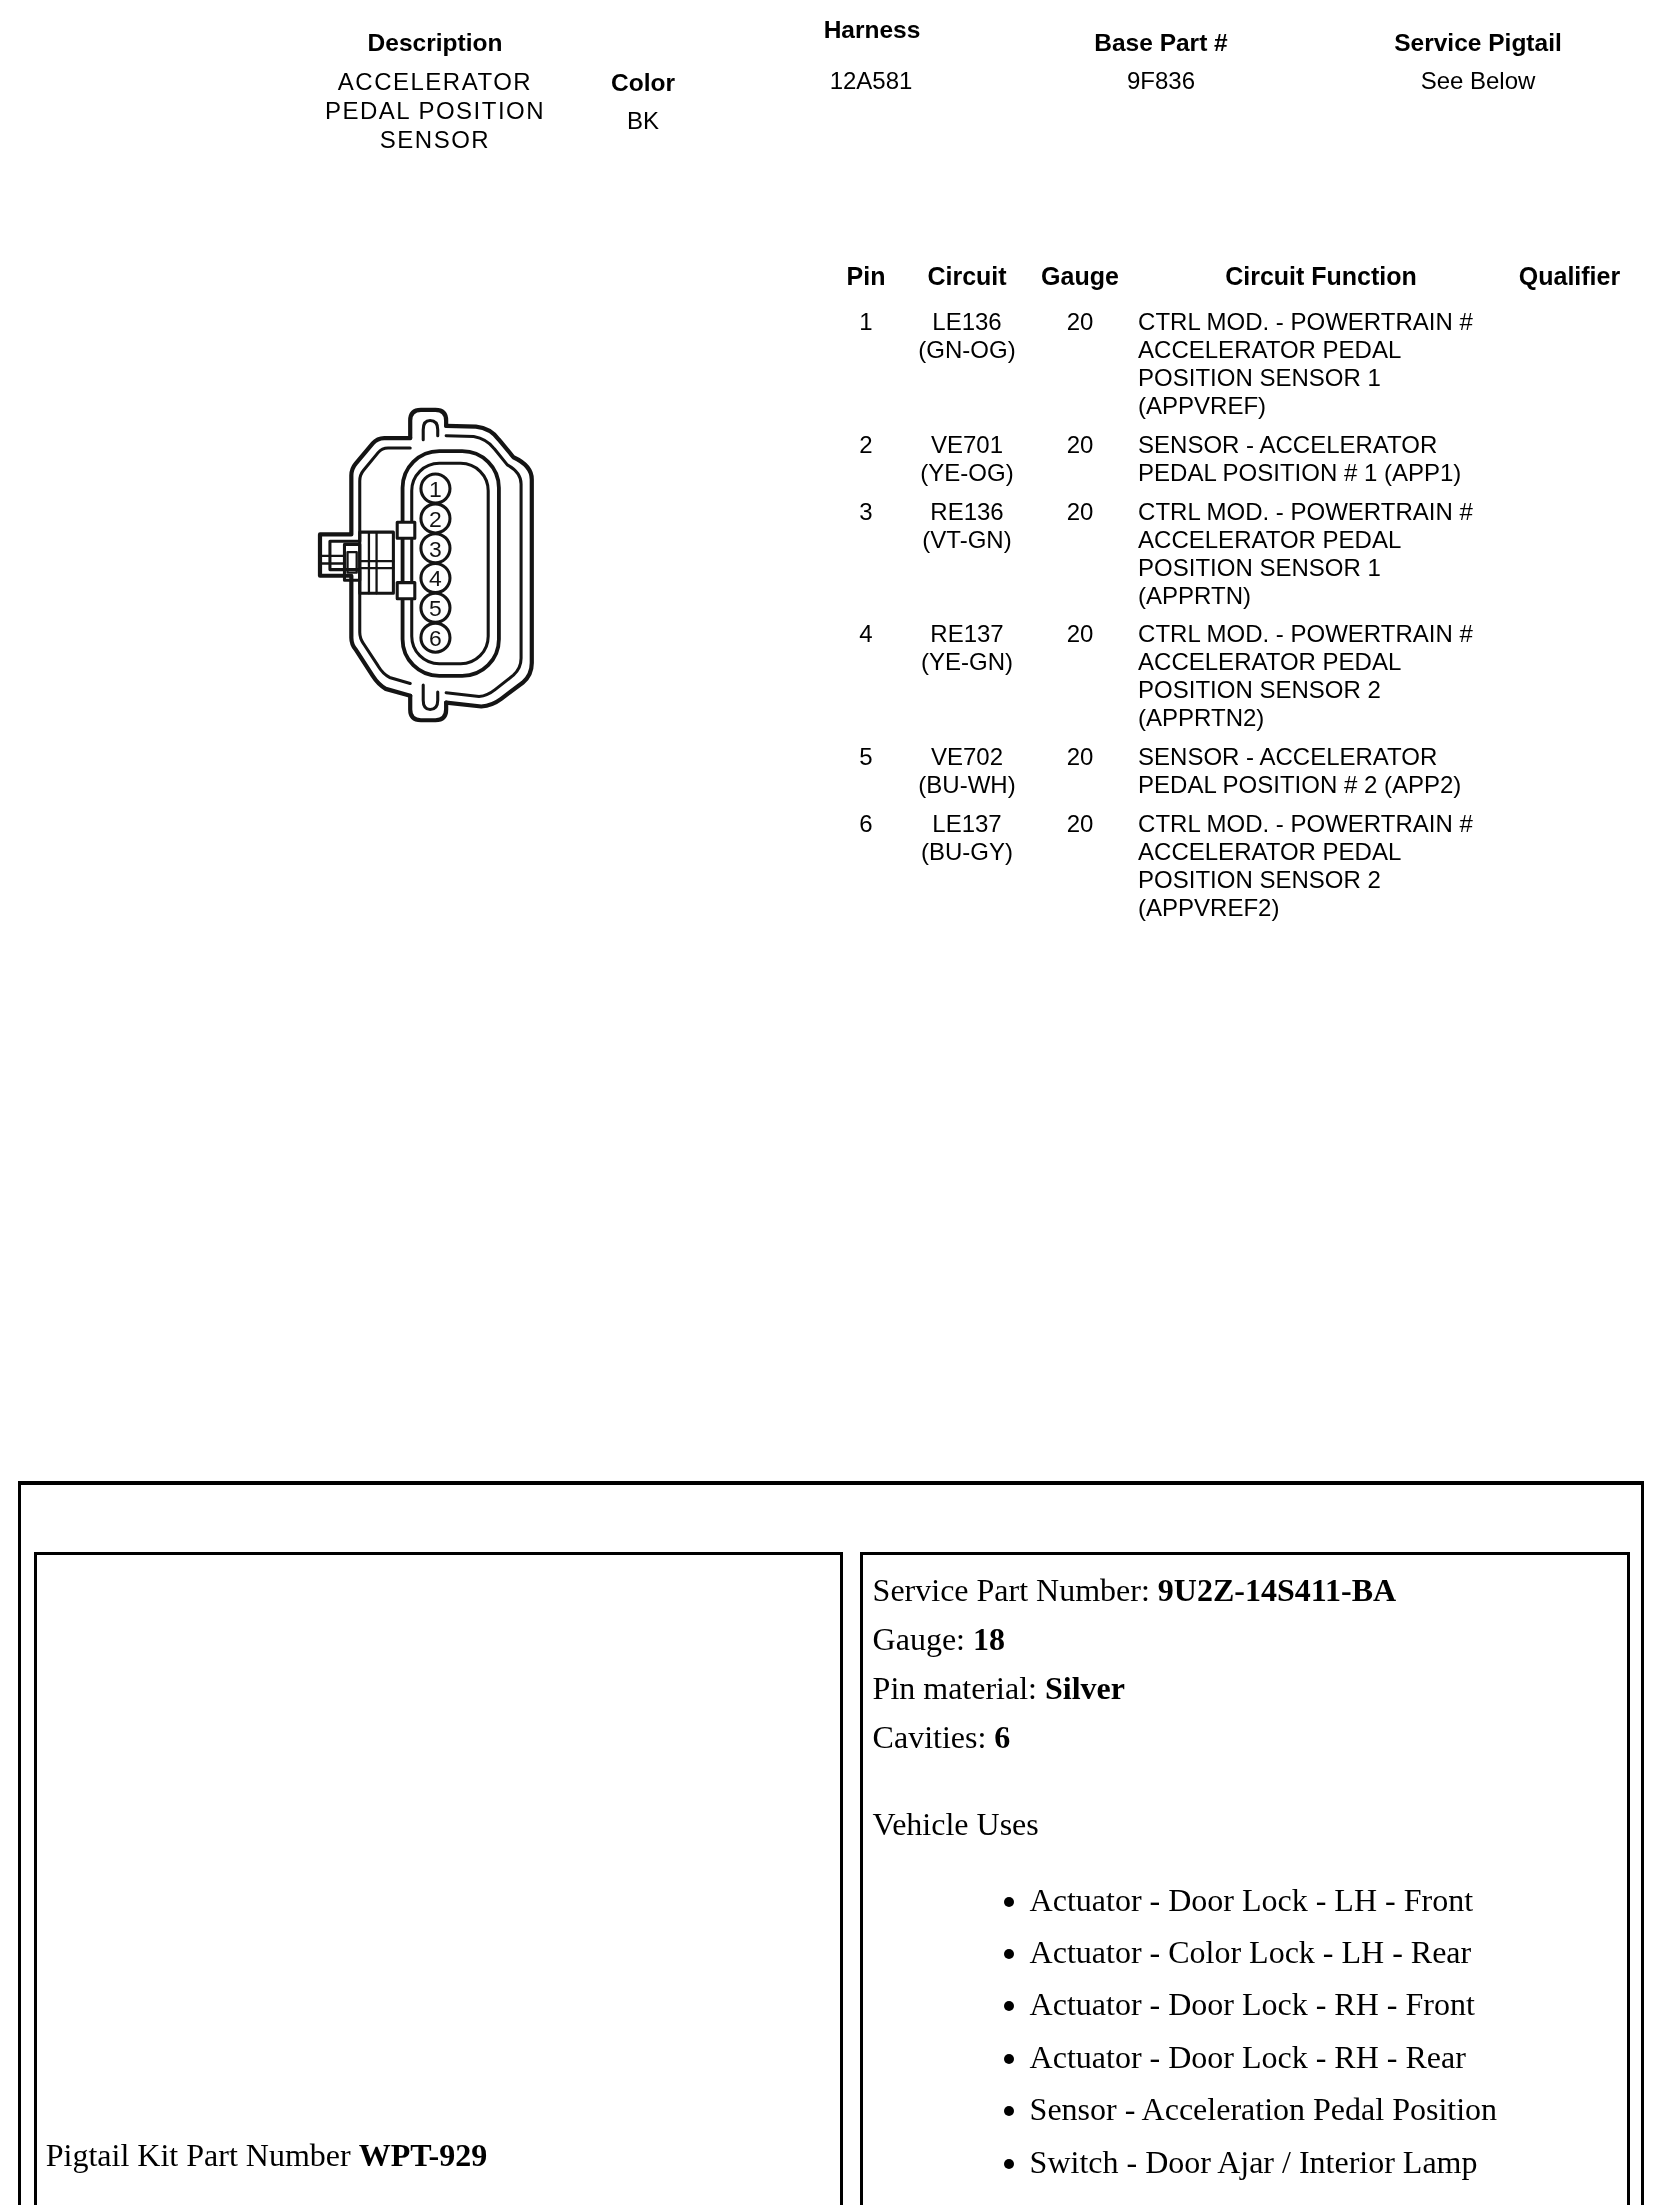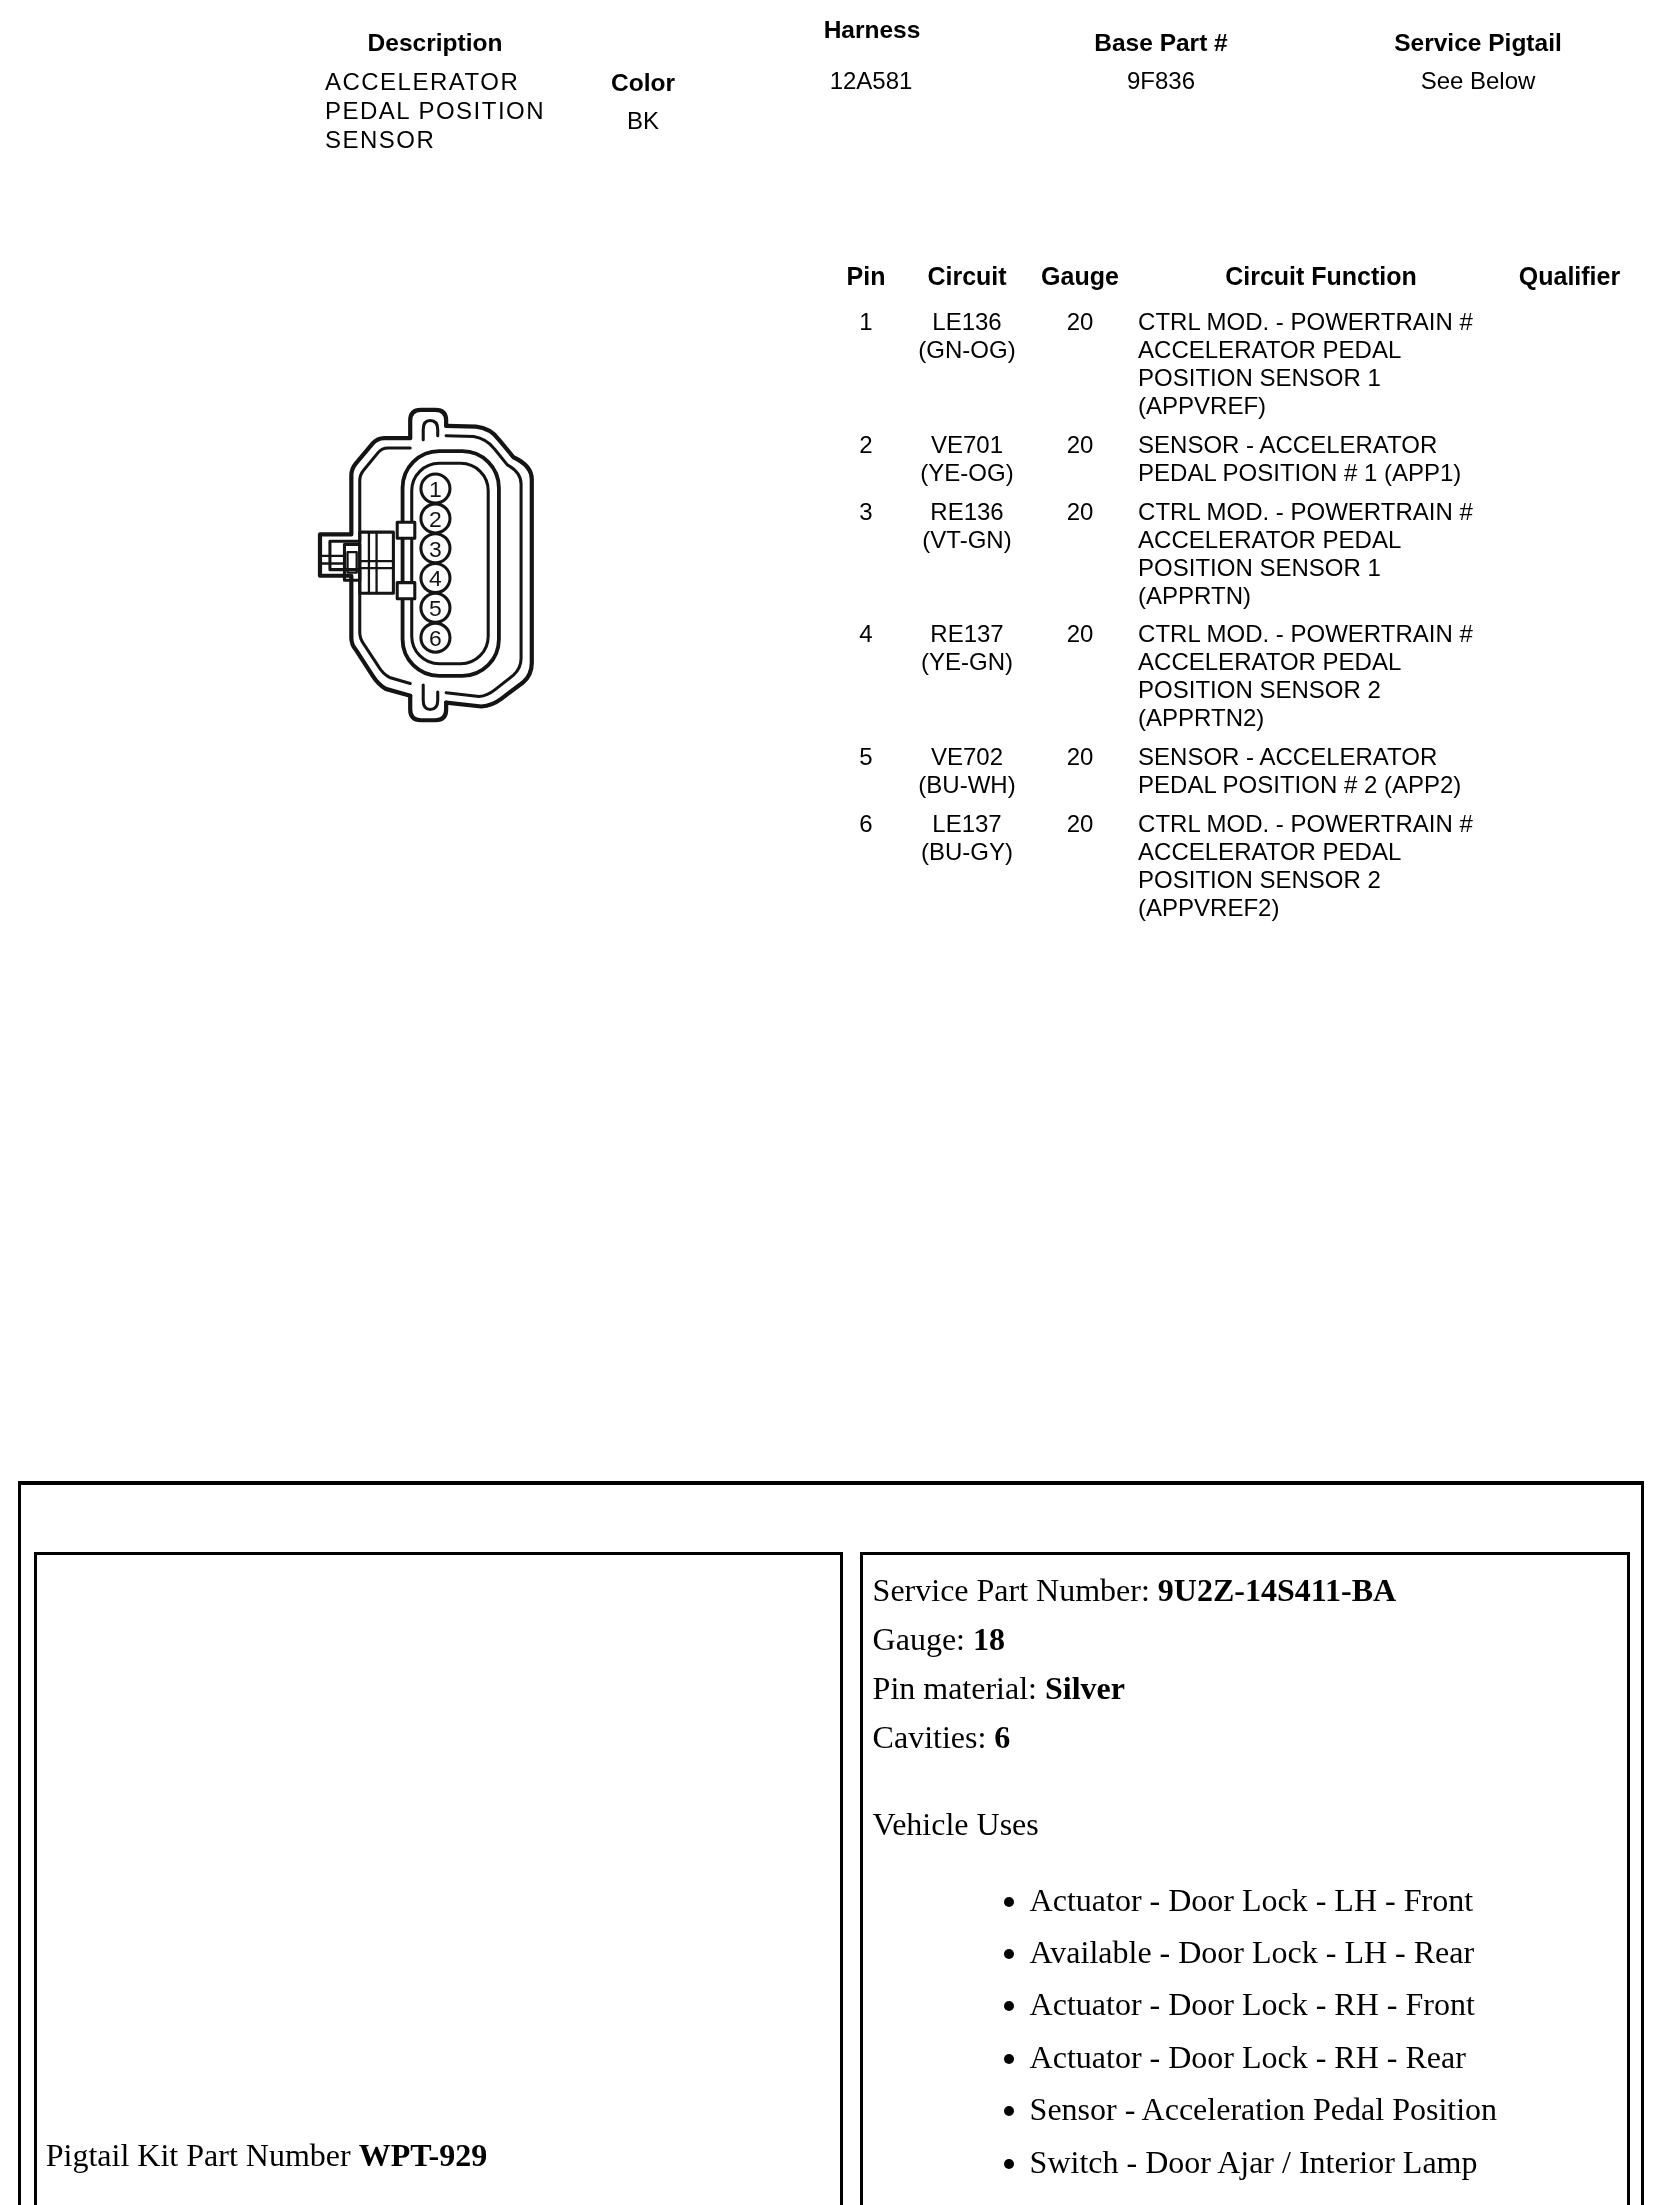--- a/index.html
+++ b/index.html
@@ -1,20 +1,20 @@
 <!DOCTYPE html>
 <html style="font-size:12.2px"><head>
 <meta charset="utf-8">
 <style>
   html,body{margin:0;padding:0;background:#ffffff;}
   .page{position:relative;width:1654px;height:2205px;background:#fff;color:#000;overflow:hidden;
         font-family:"Liberation Sans","DejaVu Sans",sans-serif;}
   
   .conn-title{position:absolute;left:42px;top:54px;font-size:38px;font-weight:bold;line-height:46px;}
-  .hcol{position:absolute;transform:translateX(-50%);text-align:left;white-space:nowrap;}
+  .hcol{position:absolute;transform:translateX(-50%);text-align:center;white-space:nowrap;}
   .hlabel{font-size:24.5px;font-weight:bold;}
   .hval{font-size:24px;}
   .desc-val{white-space:pre-line;line-height:29px;letter-spacing:1.5px;}
   
   .pin-table{position:absolute;left:826px;top:262px;width:803px;font-size:24px;line-height:28px;}
   .prow,.phead{display:grid;grid-template-columns:80px 122px 104px 378px 119px;}
   .phead{font-size:25px;font-weight:bold;margin-bottom:18.4px;}
   .phead div{text-align:center;}
   .prow{margin-bottom:10.7px;}
   .c-pin,.c-circuit,.c-gauge{text-align:center;}
@@ -206,21 +206,21 @@
         <span>Pin material: </span><span class="bold">Silver</span>
       </div>
       <div class="svc-line">
         <span>Cavities: </span><span class="bold">6</span>
       </div>
 
       <div class="vu-title">Vehicle Uses</div>
 
       <ul class="vu-list">
         <li>Actuator - Door Lock - LH - Front</li>
-        <li>Available - Door Lock - LH - Rear</li>
+        <li>Actuator - Color Lock - LH - Rear</li>
         <li>Actuator - Door Lock - RH - Front</li>
         <li>Actuator - Door Lock - RH - Rear</li>
         <li>Sensor - Acceleration Pedal Position</li>
         <li>Switch - Door Ajar / Interior Lamp</li>
       </ul>
     </div>
   </div>
 
 </div>
 

